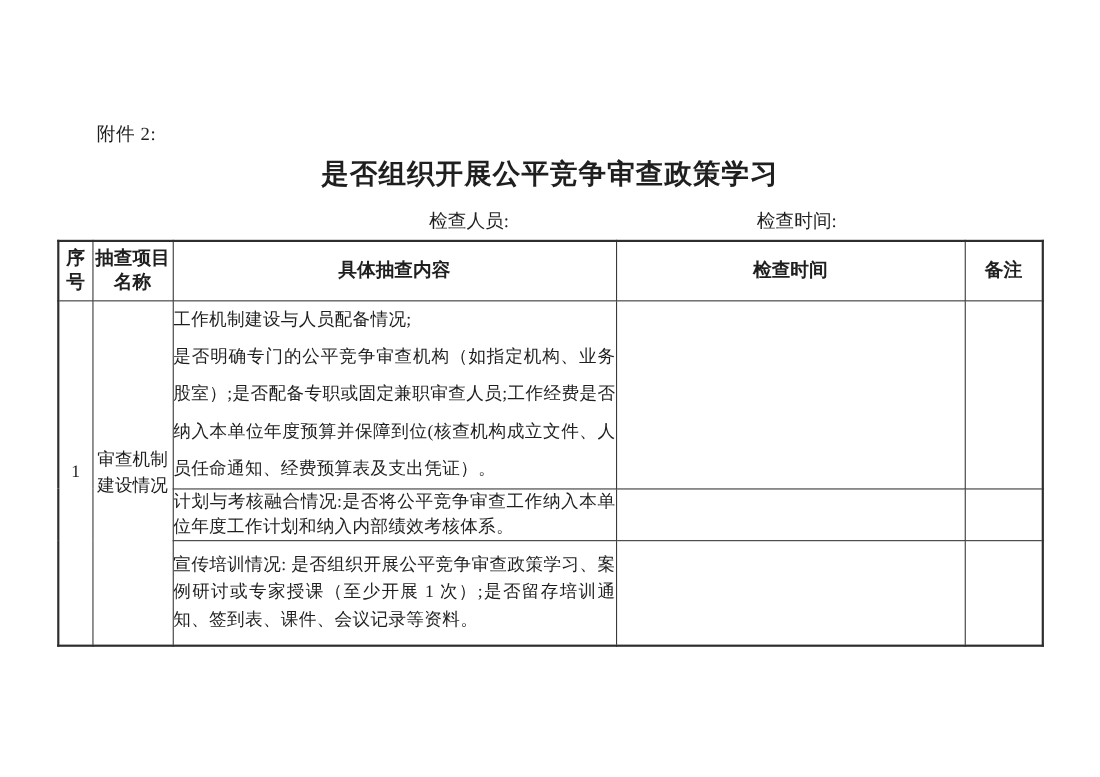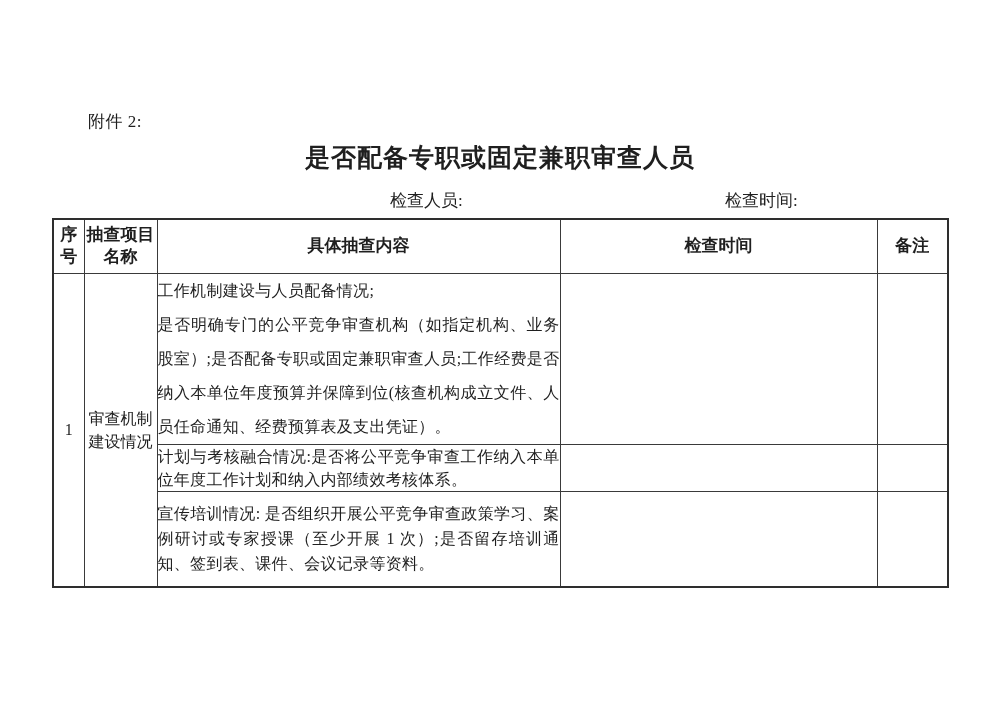--- a/index.html
+++ b/index.html
@@ -35,21 +35,21 @@
     position: absolute;
     left: 0;
     top: 189px;
     width: 100%;
     height: 24px;
     font-size: 17px;
   }
   .info-item { position: absolute; top: 0; white-space: nowrap; }
   .info-item.unit    { left: 87px;  }
   .info-item.person  { left: 390px; }
-  .info-item.time    { left: 688px; margin-left: 37px; }
+  .info-item.time    { left: 688px; }
   .info-blank {
     display: inline-block;
     min-width: 120px;
     height: 20px;
     vertical-align: bottom;
   }
   table.checklist {
     position: absolute;
     left: 52px;
     top: 218px;
@@ -98,21 +98,21 @@
   td.c3 p { line-height: 25px; }
   td.fill-cell { background: #ffffff; }
 </style>
 </head>
 <body>
 
 <div class="page">
 
   <div class="attachment-label">附件 2:</div>
 
-  <div class="doc-title">是否配备专职或固定兼职审查人员</div>
+  <div class="doc-title">是否组织开展公平竞争审查政策学习</div>
 
   <div class="info-line">
     <span class="info-item person">
       <span>检查人员:</span><span class="info-blank"></span>
     </span>
     <span class="info-item time">
       <span>检查时间:</span><span class="info-blank"></span>
     </span>
   </div>
 

